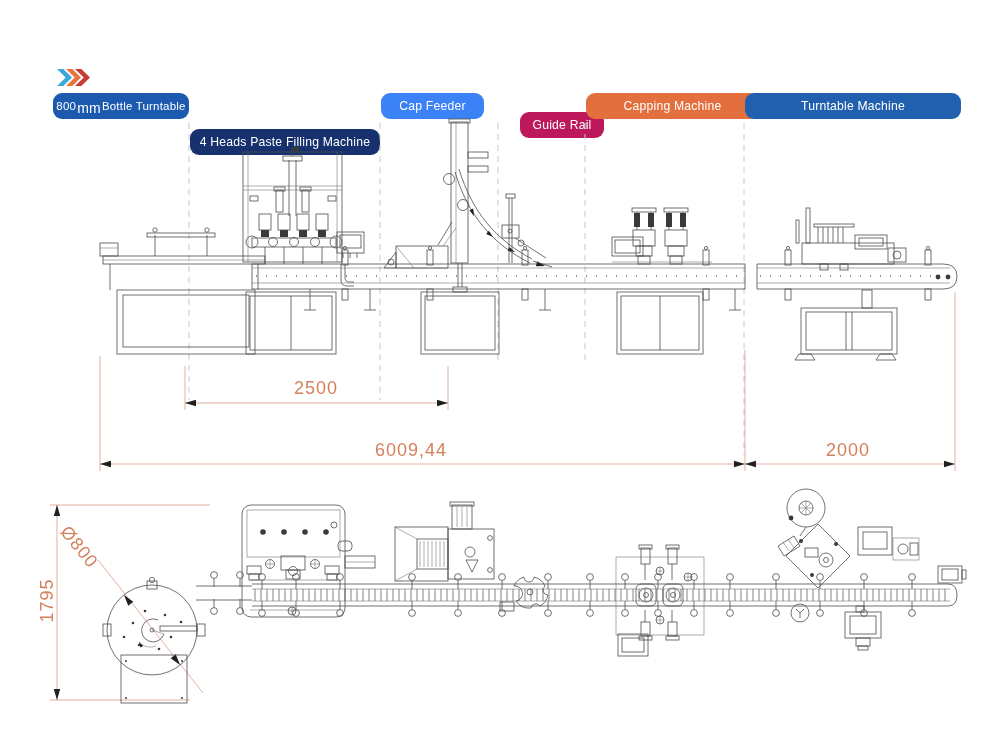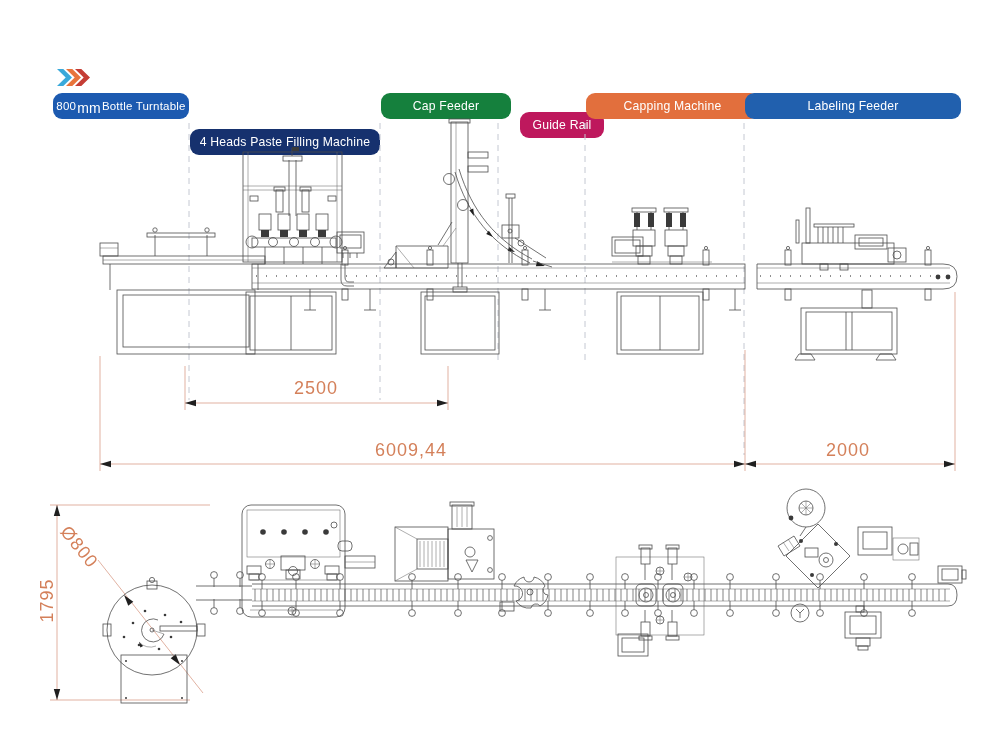--- a/index.html
+++ b/index.html
@@ -39,31 +39,31 @@
   </div>
 
   <div class="pill" style="left: 53px; width: 136px; font-size: 11.5px; background-color: rgb(28, 90, 176);">
     <span>800</span>
       <span class="u">mm</span>
       <span class="rest">Bottle Turntable</span>
   </div>
   <div class="pill" style="left: 190px; width: 190px; background-color: rgb(22, 49, 110); margin-top: 36px;">
     <span>4 Heads Paste Filling Machine</span>
   </div>
-  <div class="pill" style="left: 381px; width: 130px; background-color: #15803d;">
+  <div class="pill" style="left: 381px; width: 103px; background-color: #3b82f6;">
     <span>Cap Feeder</span>
   </div>
   <div class="pill" style="left: 520px; width: 84px; background-color: #be185d; margin-top: 19px;">
     <span>Guide Rail</span>
   </div>
   <div class="pill" style="left: 586px; width: 173px; background-color: rgb(226, 111, 61);">
     <span>Capping Machine</span>
   </div>
   <div class="pill" style="left: 745px; width: 216px; background-color: rgb(33, 96, 174);">
-    <span>Labeling Feeder</span>
+    <span>Turntable Machine</span>
   </div>
 
   <svg width="1000" height="750" viewBox="0 0 1000 750">
     <defs>
       <pattern id="rungs" width="6" height="12" patternUnits="userSpaceOnUse">
         <line x1="3" y1="0" x2="3" y2="12" stroke="#4d4d4d" stroke-width="0.7"></line>
       </pattern>
       <path id="ah" d="M0,0 L11,-3.2 L11,3.2 Z"></path>
       <g id="clampb">
         <circle cx="0" cy="-18" r="3.4" class="ln"></circle>

